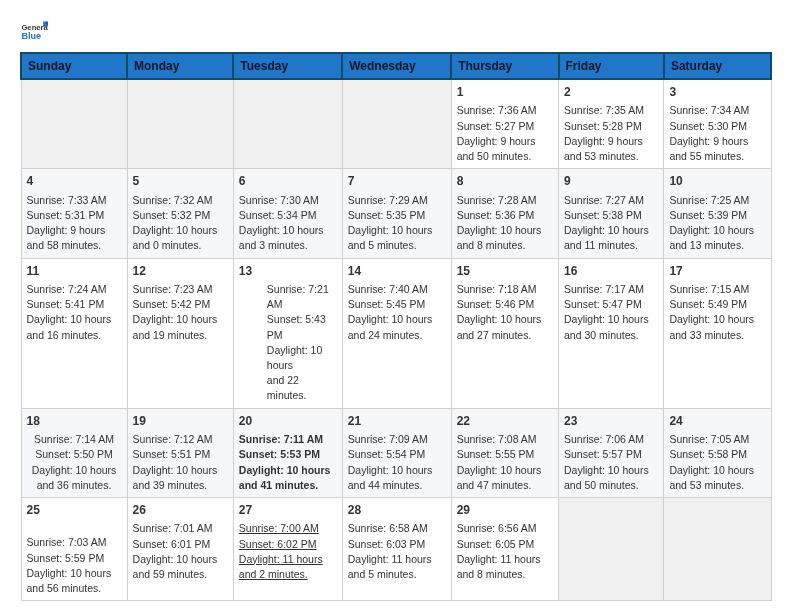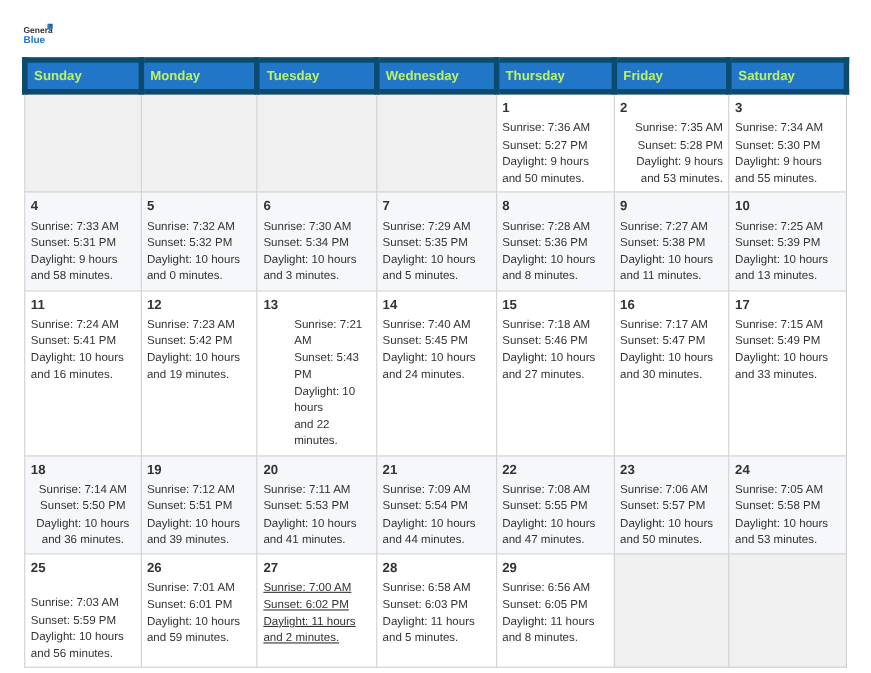--- a/index.html
+++ b/index.html
@@ -49,26 +49,26 @@
       margin-top: 2px;
     }
     .calendar-table {
       width: 100%;
       border-collapse: collapse;
       margin-top: 8px;
       font-size: 11px;
     }
     .calendar-table th {
       background: #2176c7;
-      color: #bef264;
+      color: #0f172a;
       text-align: left;
       padding: 5px 6px;
       font-size: 12px;
       font-weight: bold;
-      border: 5px solid #0c4a6e;
+      border: 2px solid #0c4a6e;
     }
     .calendar-table td {
       vertical-align: top;
       border: 1px solid #d0d0d0;
       padding: 4px 5px;
       width: 113px;
       min-height: 80px;
       background: #fff;
       color: #333;
       line-height: 1.45;
@@ -134,21 +134,21 @@
         <td class="empty-cell"></td>
         <td>
           <span class="day-number">1</span>
           <div class="day-info" style="white-space: pre-line;">Sunrise: 7:36 AM
 Sunset: 5:27 PM
 Daylight: 9 hours
 and 50 minutes.</div>
         </td>
         <td>
           <span class="day-number">2</span>
-          <div class="day-info" style="white-space: pre-line; text-align: right;">Sunrise: 7:35 AM
+          <div class="day-info" style="white-space: pre-line;">Sunrise: 7:35 AM
 Sunset: 5:28 PM
 Daylight: 9 hours
 and 53 minutes.</div>
         </td>
         <td>
           <span class="day-number">3</span>
           <div class="day-info" style="white-space: pre-line;">Sunrise: 7:34 AM
 Sunset: 5:30 PM
 Daylight: 9 hours
 and 55 minutes.</div>
@@ -266,21 +266,21 @@
         </td>
         <td>
           <span class="day-number">19</span>
           <div class="day-info" style="white-space: pre-line;">Sunrise: 7:12 AM
 Sunset: 5:51 PM
 Daylight: 10 hours
 and 39 minutes.</div>
         </td>
         <td>
           <span class="day-number">20</span>
-          <div class="day-info" style="white-space: pre-line;">Sunrise: 7:11 AM
+          <div class="day-info" style="white-space: pre-line; font-weight: bold;">Sunrise: 7:11 AM
 Sunset: 5:53 PM
 Daylight: 10 hours
 and 41 minutes.</div>
         </td>
         <td>
           <span class="day-number">21</span>
           <div class="day-info" style="white-space: pre-line;">Sunrise: 7:09 AM
 Sunset: 5:54 PM
 Daylight: 10 hours
 and 44 minutes.</div>

